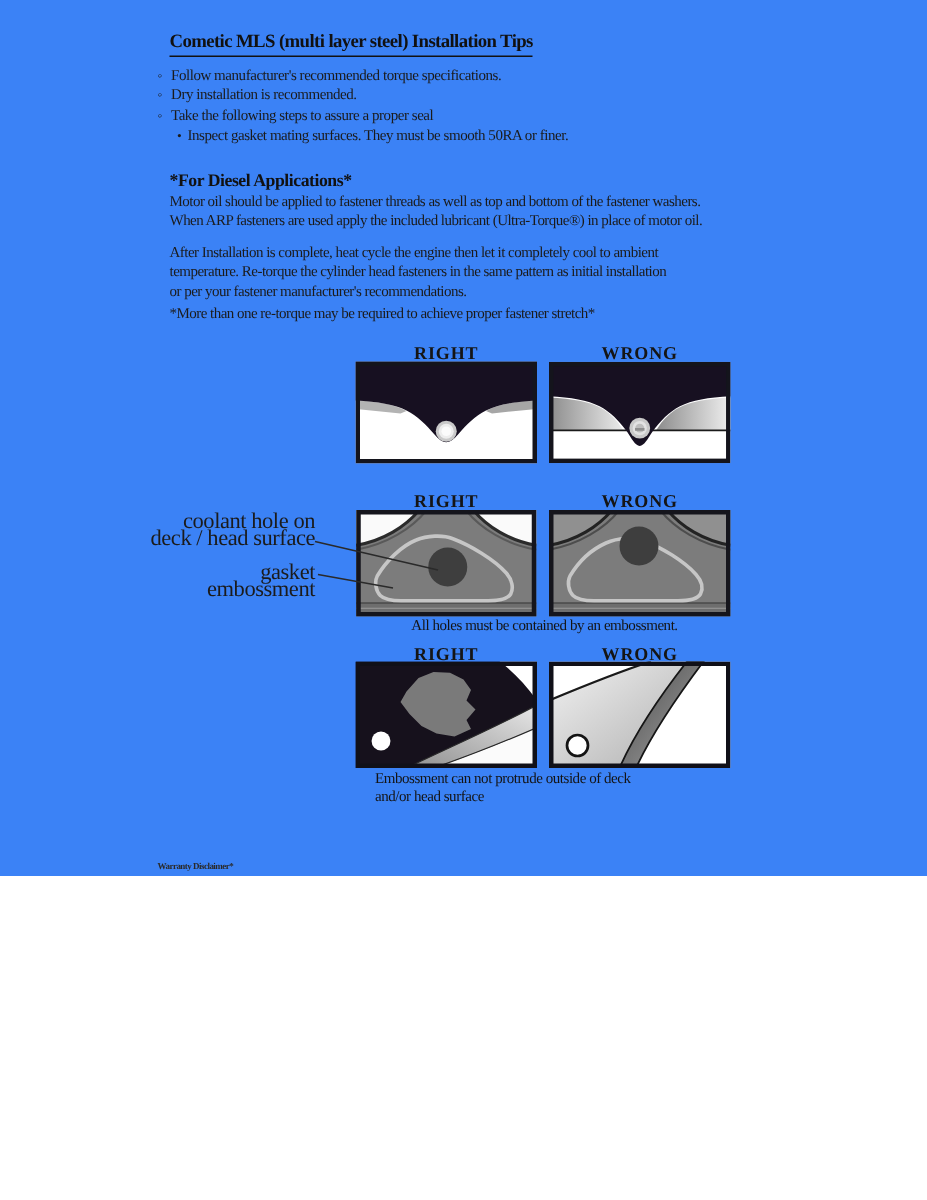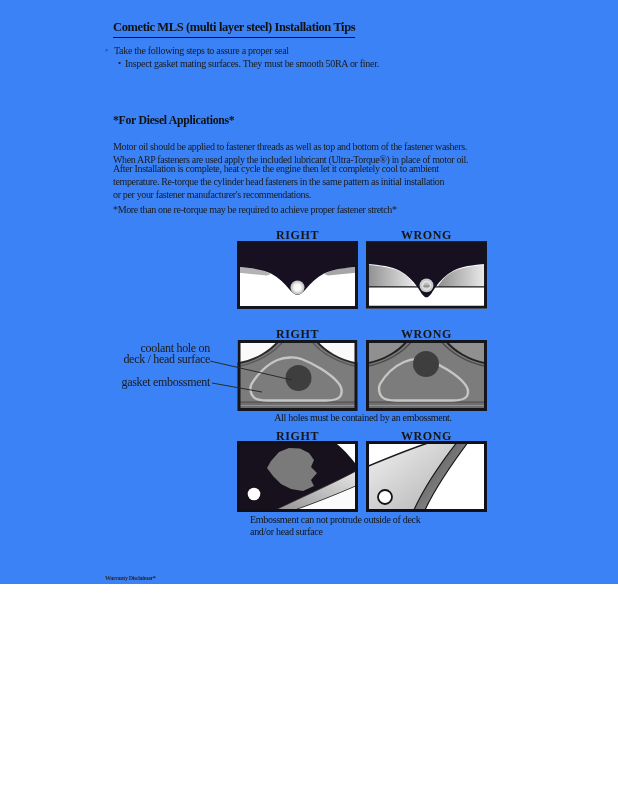--- a/index.html
+++ b/index.html
@@ -16,55 +16,57 @@
   }
 
   .bullets { left:105px; top:44px; font-size:10px; letter-spacing:-0.3px; line-height:13.4px; color:#1b1b1b; }
   .bullet { position:relative; padding-left:9px; }
   .bullet::before { content:"\25E6"; position:absolute; left:0; top:0; font-size:9px; }
   .subbullet { position:relative; margin-left:13px; padding-left:7px;text-align:center; }
   .subbullet::before { content:"\2022"; position:absolute; left:0; top:0; font-size:9px; }
 
   .diesel-heading { left:113px; top:113px; font-size:11.8px; font-weight:bold; letter-spacing:-0.3px; color:#111; }
   .body-para { left:113px; font-size:10px; letter-spacing:-0.35px; line-height:13px; color:#1b1b1b; }
-  .p1 { top:140px; } .p2 { top:162px; } .p3 { top:203px; }
+  .p1 { top:128px; } .p2 { top:162px; } .p3 { top:203px; }
 
   .dlabel { font-size:12px; font-weight:bold; letter-spacing:0.6px; color:#151515; text-align:center; }
   .col1 { left:237px; width:121px; }
   .col2 { left:366px; width:121px; }
   .lab-r1 { top:228px; } .lab-r2 { top:327px; } .lab-r3 { top:429px; }
   .box { width:121px; }
   .box svg { display:block; width:100%; height:100%; }
   .box-r1 { top:241px; height:68px; }
   .box-r2 { top:340px; height:71px; }
   .box-r3 { top:441px; height:71px; }
 
   .caption { font-size:10px; letter-spacing:-0.3px; color:#141414; line-height:12.4px; }
   .cap1 { left:237px; top:312px; }
   .cap2 { left:238px; top:412px; width:250px; text-align:center; }
   .cap3 { left:250px; top:514px; }
 
-  .side-label { font-size:12px; letter-spacing:-0.3px; line-height:10.6px; color:#1b1b1b; text-align:right; width:110px; left:100px; }
+  .side-label { font-size:15px; letter-spacing:-0.3px; line-height:10.6px; color:#1b1b1b; text-align:right; width:110px; left:100px; }
   .sl1 { top:343px; } .sl2 { top:377px; }
   .leader-overlay { left:100px; top:330px; width:440px; height:100px; pointer-events:none; }
 
   .legal { left:105px; top:575px; width:428px; font-size:6px; letter-spacing:-0.35px; line-height:6.8px; color:#2a2a2a; }
   .legal-heading { font-weight:bold; margin:0 0 6px 0; }
   .legal p { margin:0 0 4.6px 0; }
 
   .footer-code { left:383px; top:761px; font-size:13px; letter-spacing:0.2px; color:#2e2e2e; }
 </style>
 </head>
 <body>
 
 <div class="page">
 
   <h1 class="abs title">Cometic MLS (multi layer steel) Installation Tips</h1>
 
   <div class="abs bullets">
+    <div class="bullet">Follow manufacturer's recommended torque specifications.</div>
+    <div class="bullet">Dry installation is recommended.</div>
     <div class="bullet">Take the following steps to assure a proper seal</div>
     <div class="subbullet">Inspect gasket mating surfaces.  They must be smooth 50RA or finer.</div>
   </div>
 
   <div class="abs diesel-heading">*For Diesel Applications*</div>
   <div class="abs body-para p1 preline">Motor oil should be applied to fastener threads as well as top and bottom of the fastener washers.
 When ARP fasteners are used apply the included lubricant (Ultra-Torque®) in place of motor oil.</div>
   <div class="abs body-para p2 preline">After Installation is complete, heat cycle the engine then let it completely cool to ambient
 temperature. Re-torque the cylinder head fasteners in the same pattern as initial installation
 or per your fastener manufacturer's recommendations.</div>

